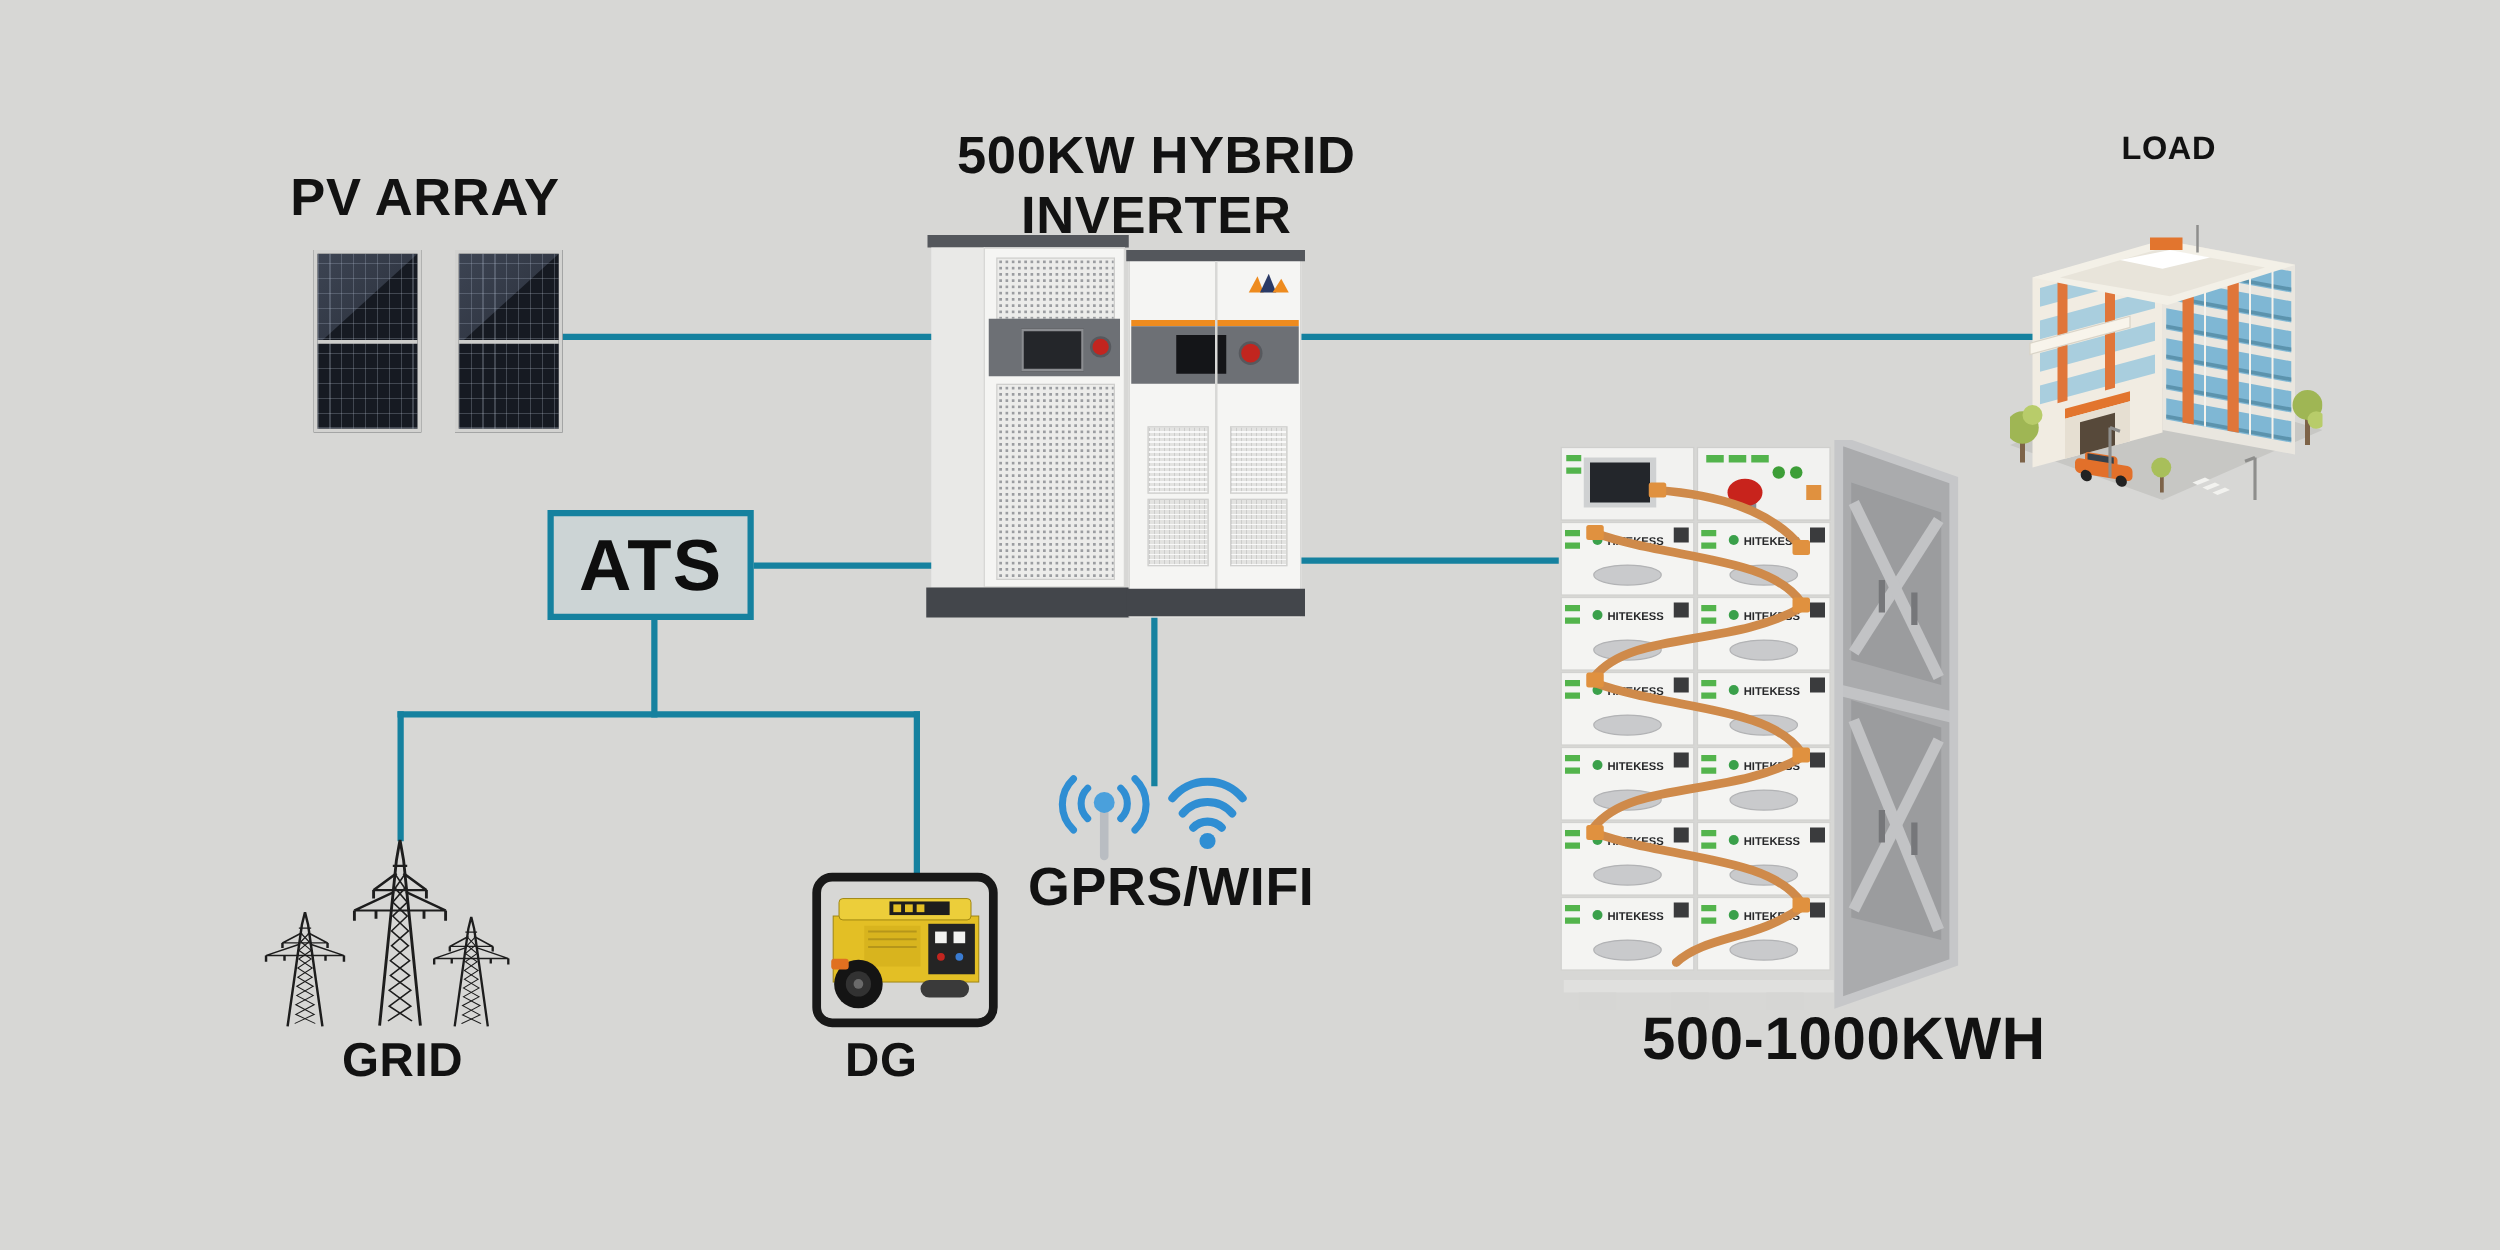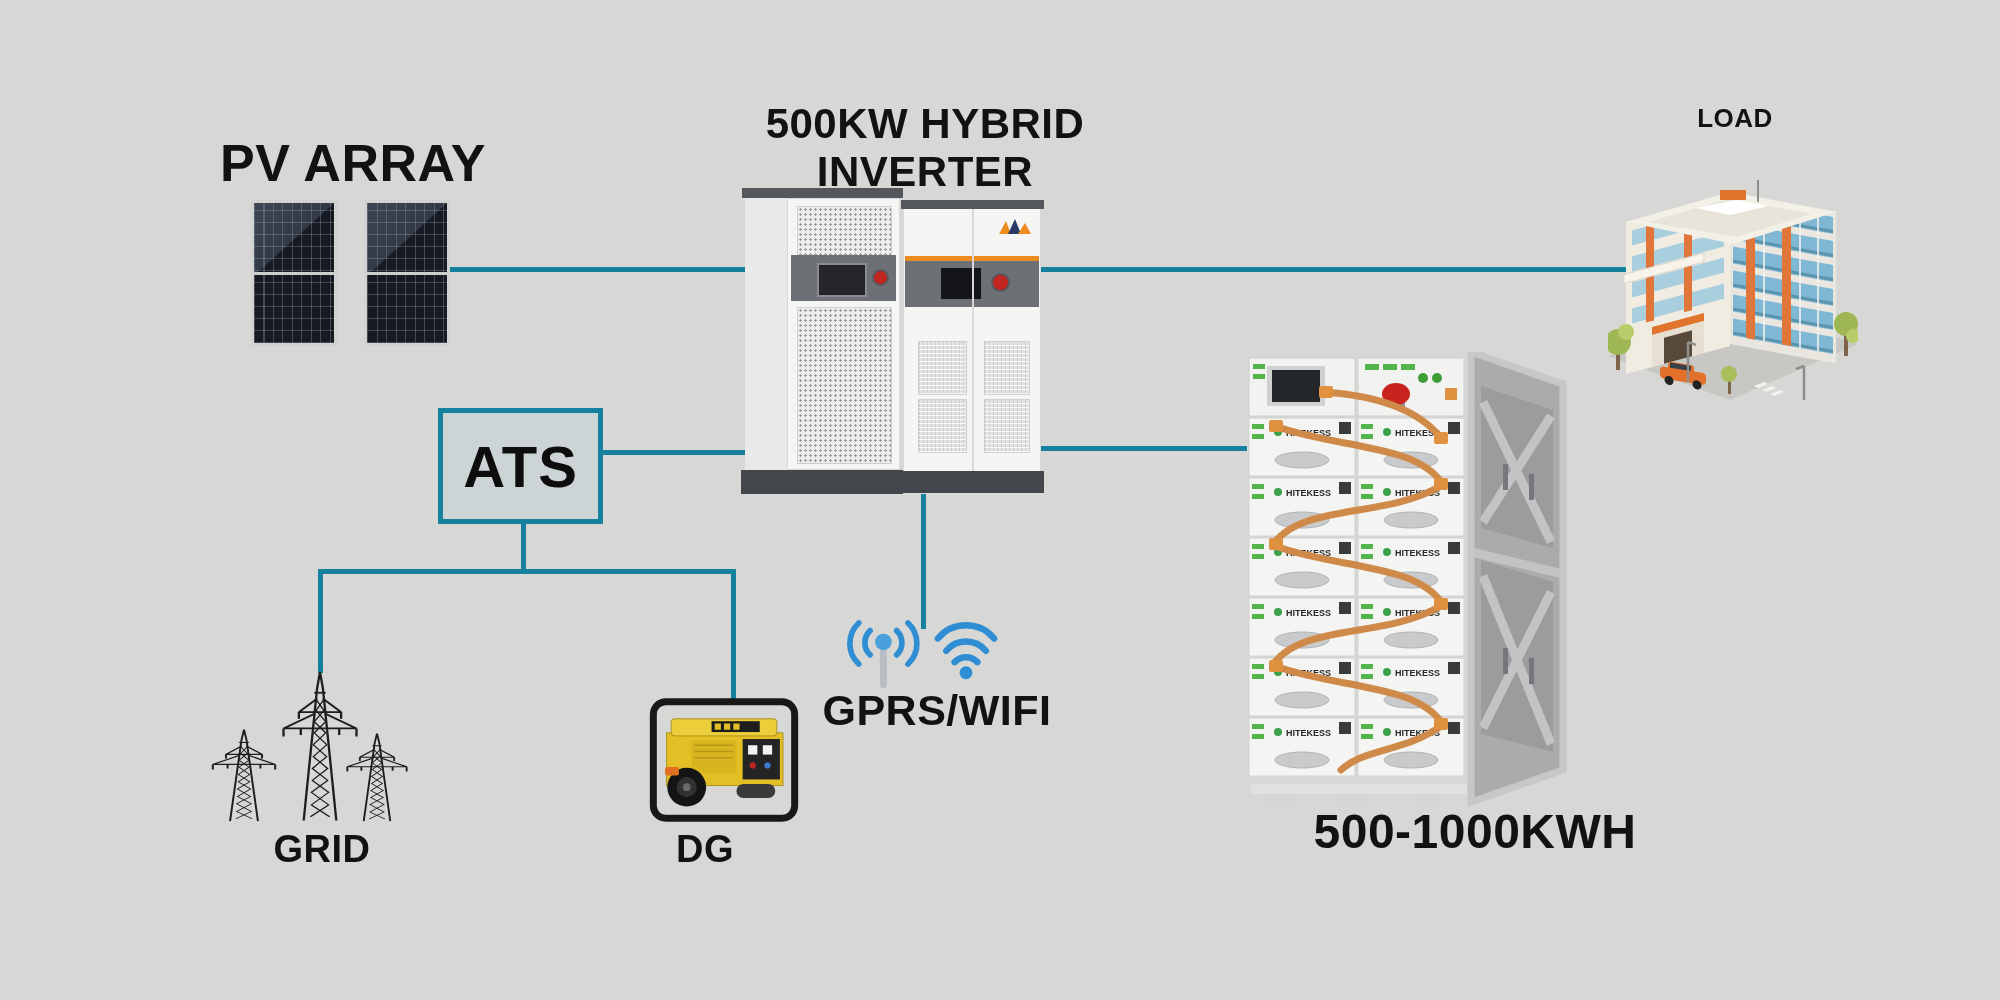--- a/index.html
+++ b/index.html
@@ -44,42 +44,42 @@
   .cabR .band{position:absolute; left:1px; right:1px; top:60px; height:46px; background:#6d7075;}
   .cabR .screen{position:absolute; left:36px; top:7px; width:40px; height:31px; background:#141518;}
   .cabR .redbtn{position:absolute; left:88px; top:14px; width:15px; height:15px; border-radius:50%; background:#c2251f; box-shadow:0 0 0 2px #57595e;}
   .cabR .split{position:absolute; left:50%; top:8px; bottom:20px; width:2px; background:#d8d8d6;}
   .vent{position:absolute; width:47px; height:52px; background:#e3e3e1;
     background-image:repeating-linear-gradient(0deg, rgba(255,255,255,.8) 0 1px, transparent 1px 4px),
     repeating-linear-gradient(90deg, rgba(150,150,150,.30) 0 1px, transparent 1px 4px);
     border:1px solid #d0d0ce;}
   .cabR .base{position:absolute; left:-3px; bottom:0; width:143px; height:22px; background:#43464b;}
   
-  .ats{position:absolute; left:438px; top:408px; width:165px; height:116px; box-sizing:border-box;
+  .ats{position:absolute; left:438px; top:408px; width:165px; height:88px; box-sizing:border-box;
     border:5px solid var(--wire,#15819f); background:var(--ats_fill,#ccd4d5);
     display:flex; align-items:center; justify-content:center;
     font-weight:700; font-size:58px; color:#0e0e0e; letter-spacing:1px;}
   svg{display:block;}
 </style>
 </head>
 <body>
 
 <div id="stage">
 
   <div class="wire" style="left:450px; top:267px; width:297px; height:5px;"></div>
   <div class="wire" style="left:1034px;top:267px; width:604px; height:5px;"></div>
   <div class="wire" style="left:601px; top:450px; width:147px; height:5px;"></div>
   <div class="wire" style="left:521px; top:494px; width:5px;  height:80px;"></div>
   <div class="wire" style="left:318px; top:569px; width:418px; height:5px;"></div>
   <div class="wire" style="left:318px; top:569px; width:5px;  height:104px;"></div>
   <div class="wire" style="left:731px; top:569px; width:5px;  height:130px;"></div>
   <div class="wire" style="left:921px; top:487px; width:5px;  height:142px;"></div>
   <div class="wire" style="left:1036px;top:446px; width:211px; height:5px;"></div>
 
-  <div class="lbl" style="left:203px; top:134px; width:300px; font-size:52px;">PV ARRAY</div>
+  <div class="lbl" style="left:190px; top:134px; width:300px; font-size:42px;">PV ARRAY</div>
 
   <div class="lbl" style="left:745px; top:100px; width:360px; font-size:42px; line-height:1.15;">
     <span class="ln">500KW HYBRID</span>
     <span class="ln">INVERTER</span>
   </div>
 
   <div class="lbl" style="left:1635px; top:104px; width:200px; font-size:26px;">LOAD</div>
   <div class="lbl" style="left:222px; top:828px; width:200px; font-size:38px;">GRID</div>
   <div class="lbl" style="left:605px; top:828px; width:200px; font-size:38px;">DG</div>
   <div class="lbl" style="left:787px; top:686px; width:300px; font-size:43px;">GPRS/WIFI</div>

